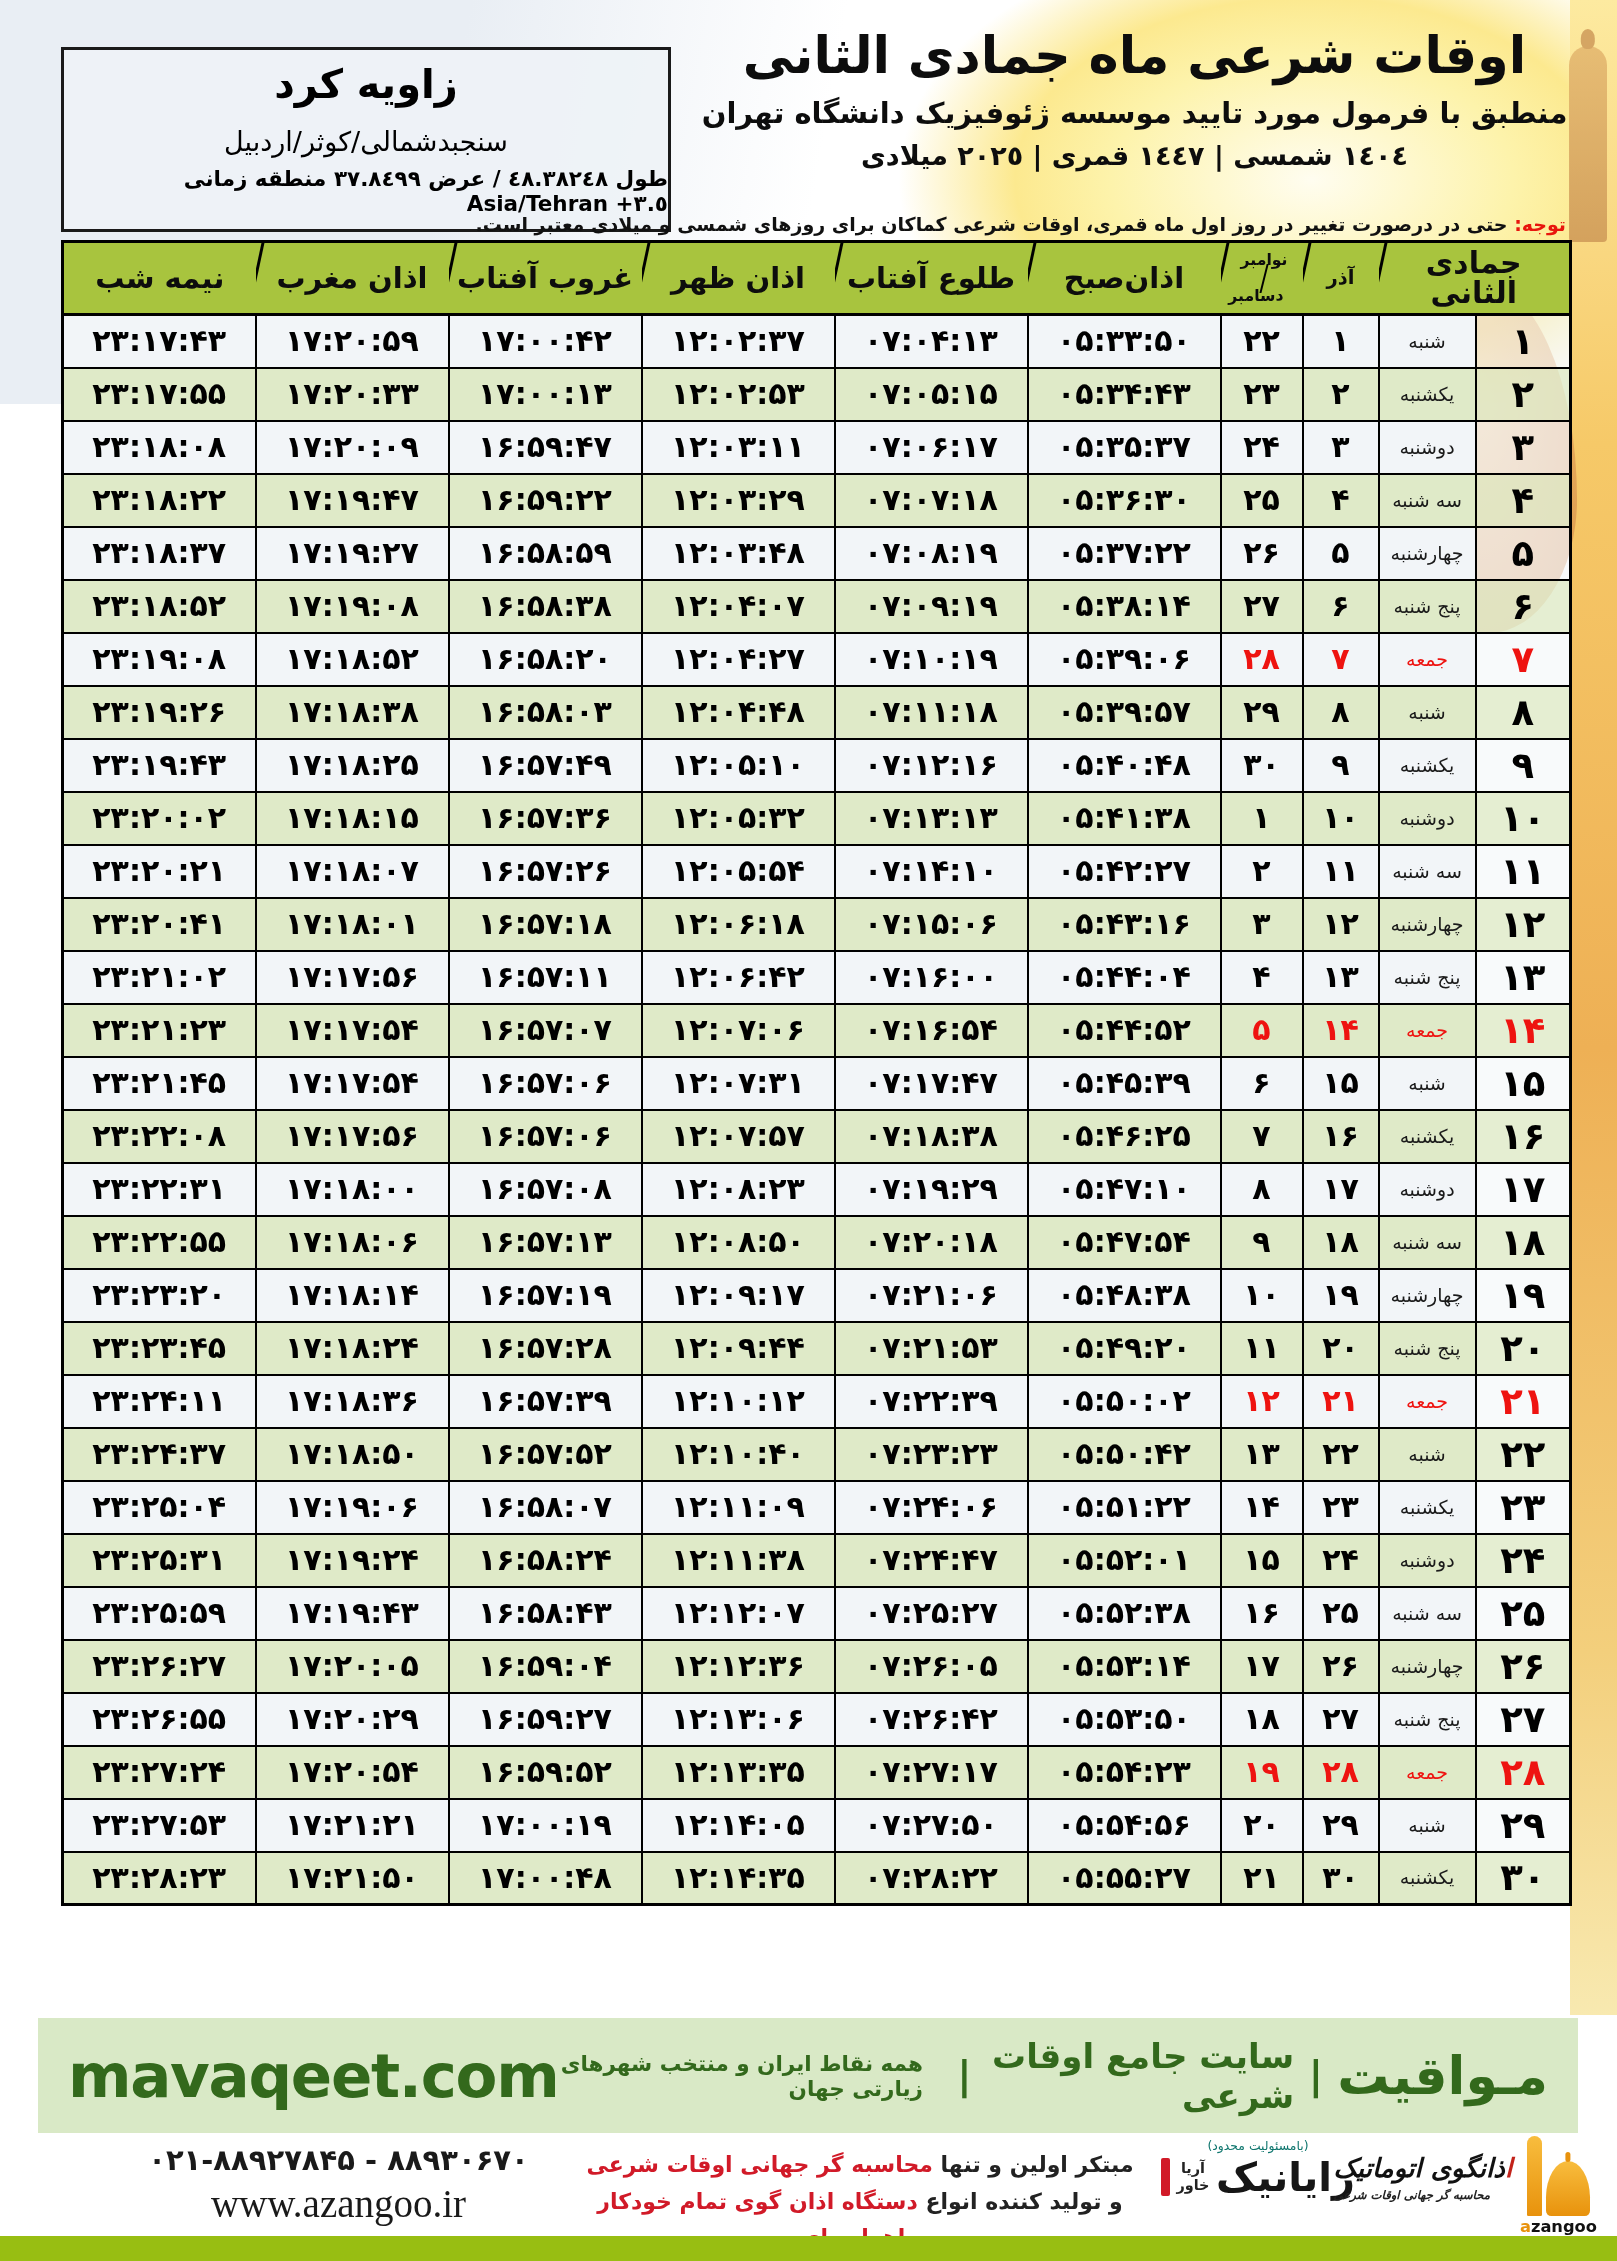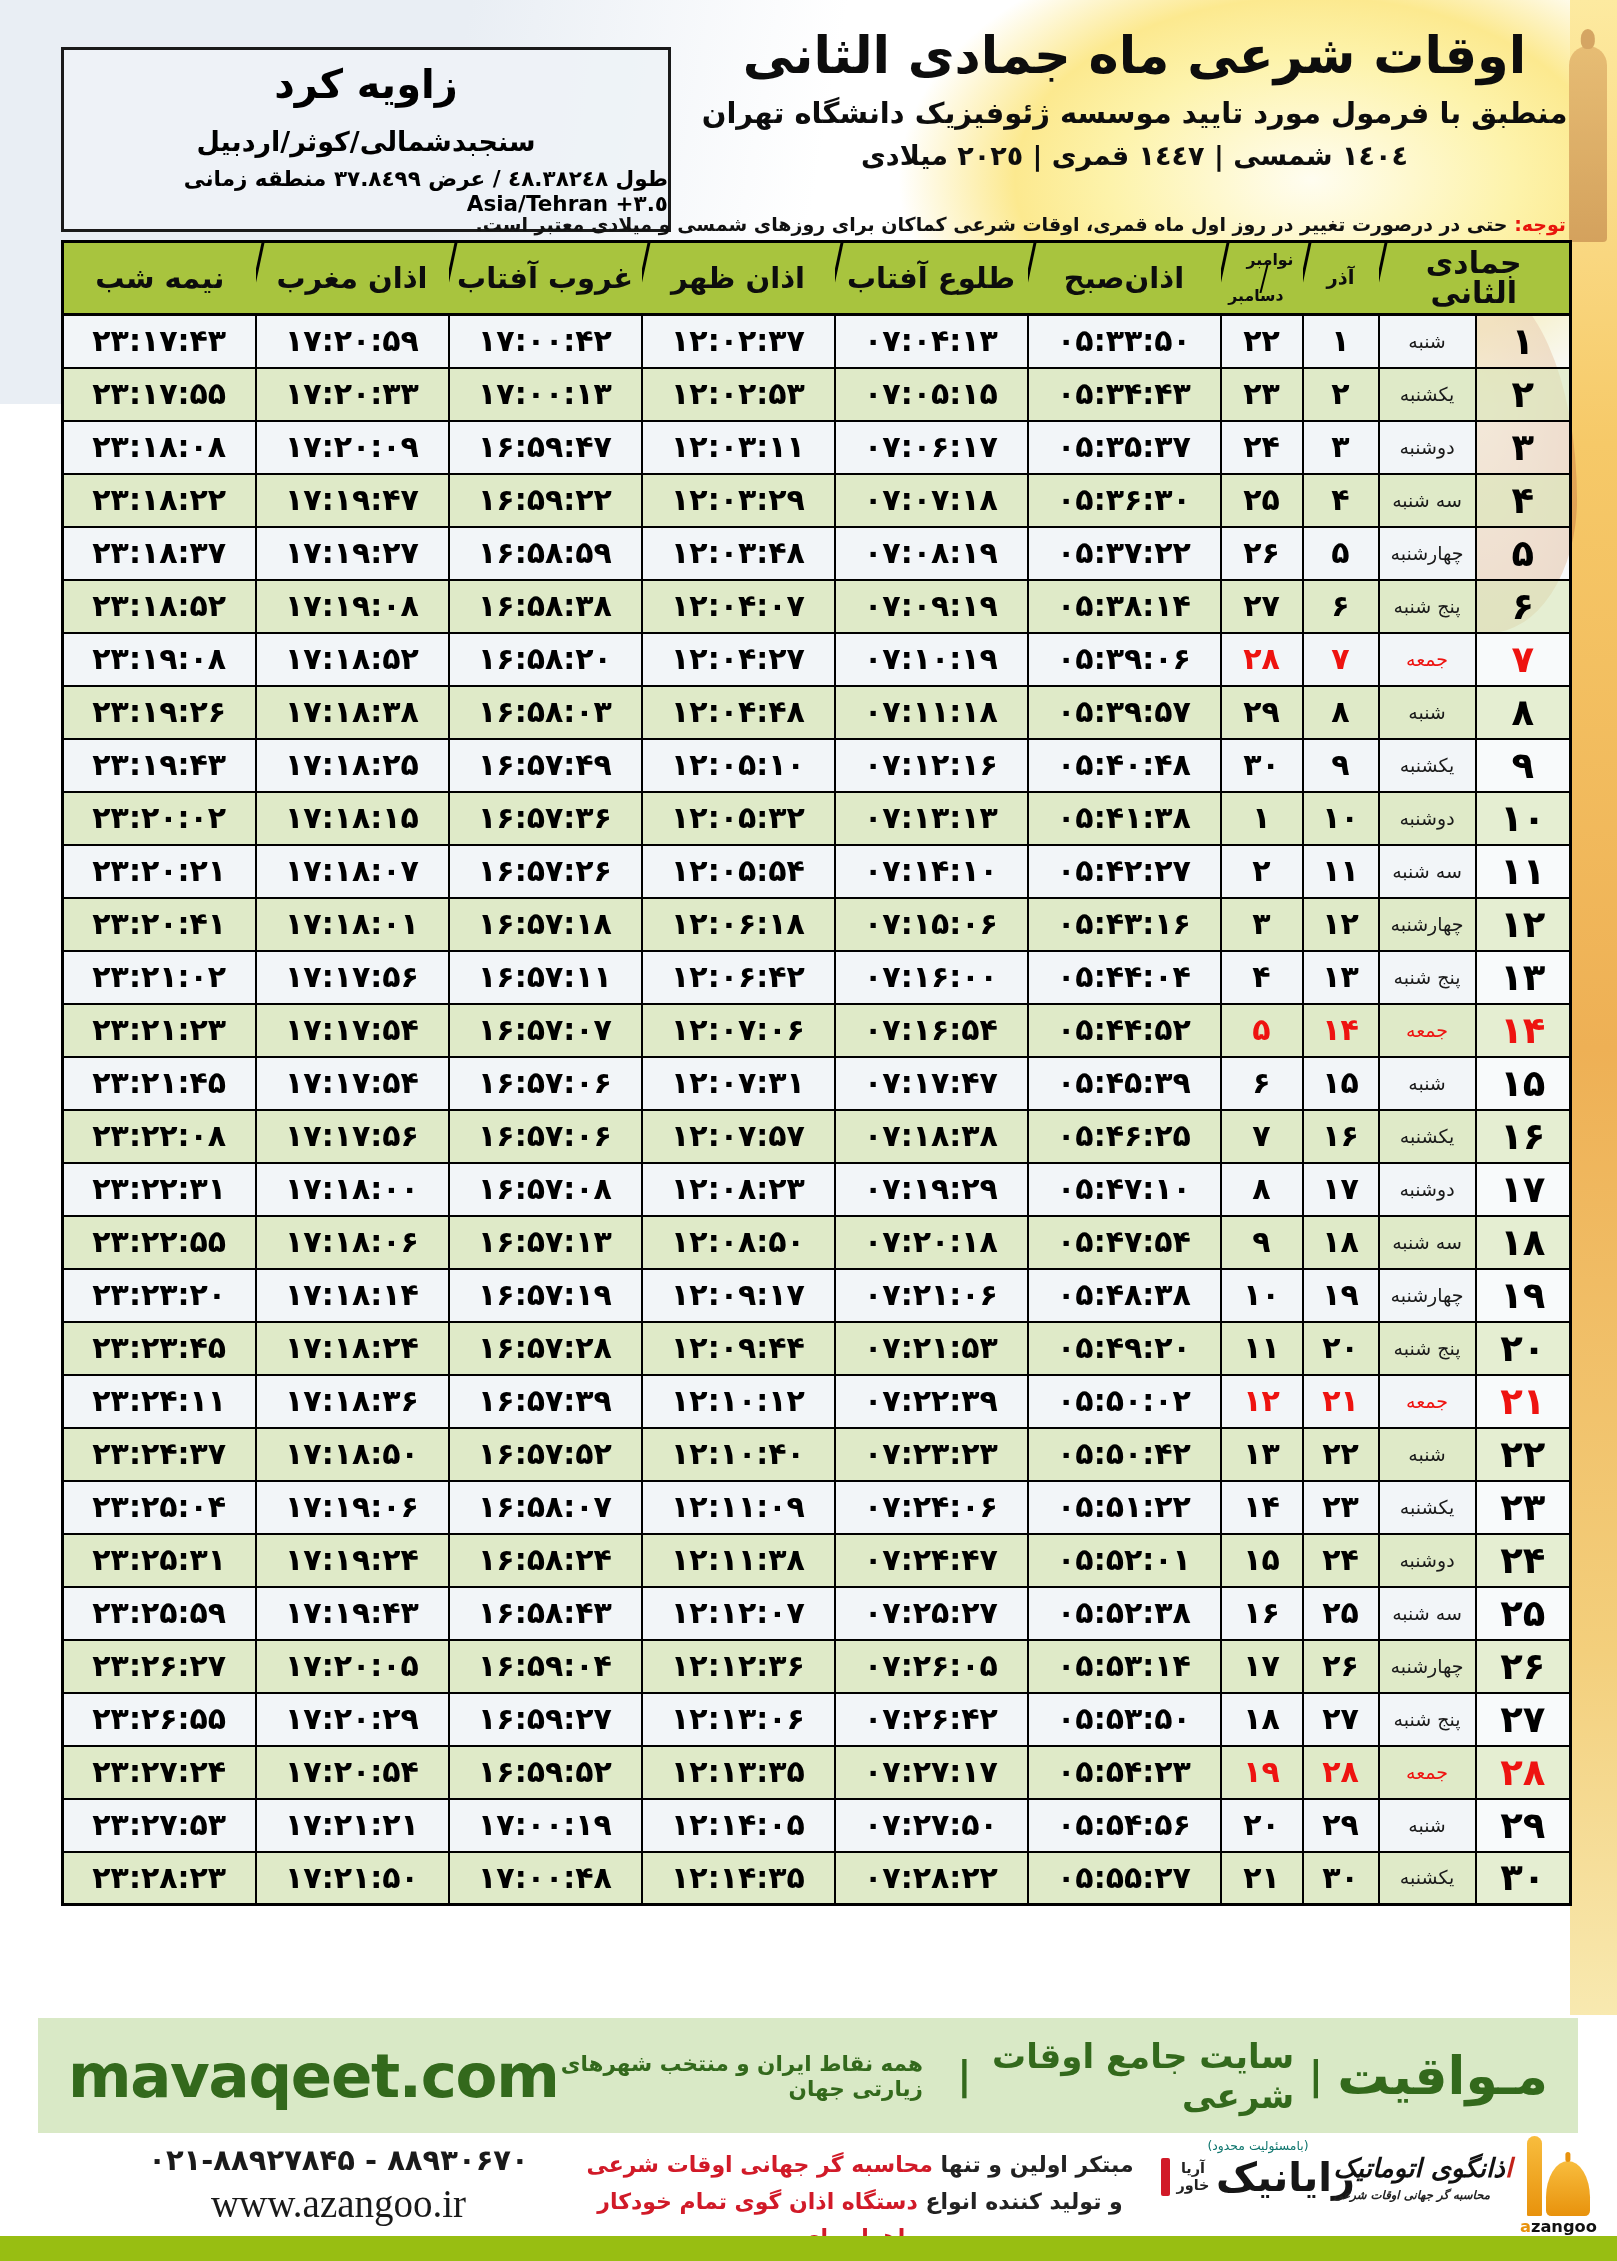--- a/index.html
+++ b/index.html
@@ -24,39 +24,39 @@
   
   .title-block{position:absolute;top:27px;right:39px;width:887px;text-align:center;color:#0d0d0d;}
   .title-main{font-size:51px;font-weight:bold;line-height:1.15;}
   .title-sub{font-size:29px;font-weight:bold;margin-top:10.4px;}
   .title-cal{font-size:27px;font-weight:bold;margin-top:10.4px;}
 
   .location-box{position:absolute;top:47px;left:62px;width:610px;height:185px;
     border:3.3px solid #1a1a1a;background:rgba(238,242,246,.92);
     display:flex;flex-direction:column;justify-content:center;align-items:center;box-sizing:border-box;}
   .loc-name{font-size:40px;font-weight:bold;line-height:1.05;}
-  .loc-region{font-size:27px;font-weight:bold;margin-top:21px;}
+  .loc-region{font-size:27px;font-weight:normal;margin-top:21px;}
   .loc-coords{font-size:21.5px;font-weight:bold;margin-top:9px;}
   .loc-coords .ltr{direction:ltr;unicode-bidi:embed;display:inline-block;}
 
   .notice{position:absolute;top:213px;right:51px;font-size:19px;font-weight:bold;color:#111;}
   .notice .notice-label{color:#e8150d;}
 
   
   table.times{position:absolute;top:240px;left:62px;width:1508px;border-collapse:collapse;
     border:3.3px solid #000;table-layout:fixed;}
   table.times th,table.times td{padding:0;text-align:center;vertical-align:middle;line-height:1;}
   thead tr{height:73px;}
   thead th{background:#a8c43e;position:relative;border-bottom:3.9px solid #000;font-weight:bold;color:#0d0d0d;}
   thead th:not(:last-child)::after{content:"";position:absolute;left:-1.3px;top:0;bottom:0;width:2.6px;
     background:#000;transform:skewX(-12deg);}
   .th-month{font-size:30px;}
   .th-azar{font-size:19.6px;vertical-align:top;padding-top:9px;}
   .th-novdec{font-size:15.7px;}
-  .th-novdec .nov{position:absolute;top:9px;right:9px;}
+  .th-novdec .nov{position:absolute;top:9px;right:15px;}
   .th-novdec .dec{position:absolute;bottom:9px;left:7.8px;}
   .th-novdec::before{content:"";position:absolute;left:52%;top:30%;height:42%;width:2px;background:#000;
     transform:skewX(-14deg);}
   .th-time{font-size:29px;}
 
   tbody tr{height:53px;}
   tbody td{border:2px solid #000;background:#f2f5f8;}
   tbody tr:nth-child(even) td{background:#dfeac8;}
   tbody td.c-day{background:rgba(242,245,248,.55);}
   tbody tr:nth-child(even) td.c-day{background:rgba(223,234,200,.82);}

